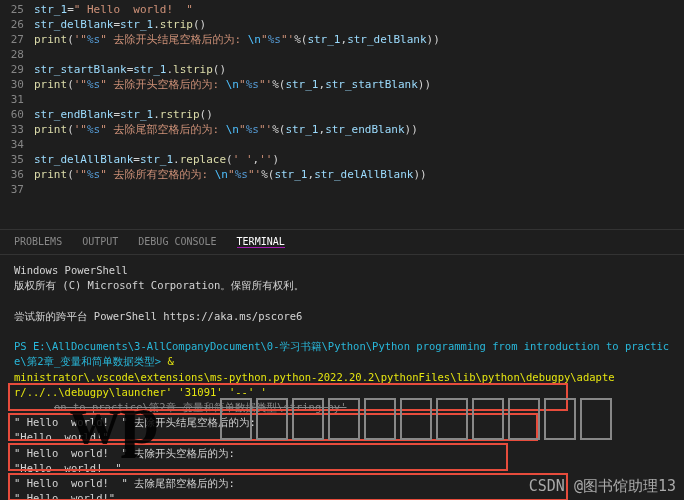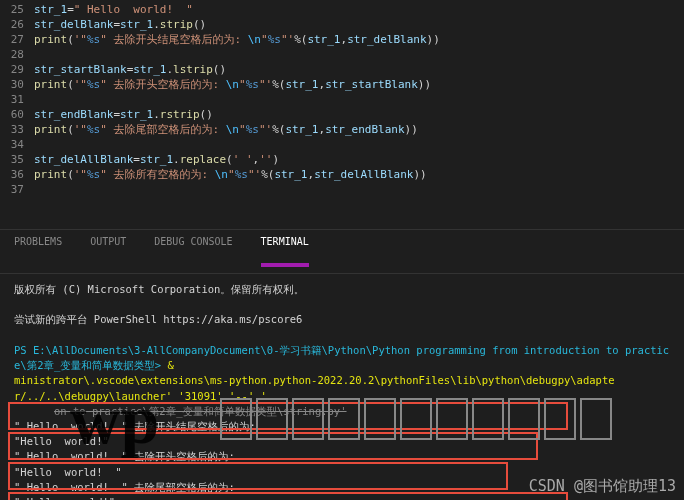--- a/index.html
+++ b/index.html
@@ -8,23 +8,23 @@
     .line { display: flex; align-items: center; height: 15px; }
     .lineno { width: 34px; text-align: right; color: #858585; padding-right: 10px; }
     .code { white-space: pre; }
     .s-str { color: #ce9178; }
     .s-fn { color: #dcdcaa; }
     .s-var { color: #9cdcfe; }
     .s-op { color: #d4d4d4; }
     .s-cn { color: #4fc1ff; }
     .s-pct { color: #569cd6; }
     .divider { height: 1px; background: #333; margin-top: 30px; }
-    .tabs { display: flex; gap: 28px; padding: 6px 14px; font-size: 10px; color: #888; border-bottom: 1px solid #333; }
+    .tabs { display: flex; gap: 20px; padding: 6px 14px; font-size: 10px; color: #888; border-bottom: 1px solid #333; }
     .tab { cursor: pointer; }
-    .tab.active { color: #fff; border-bottom: 4px solid #a21caf; padding-bottom: 16px; }
+    .tab.active { color: #fff; border-bottom: 1px solid #a21caf; padding-bottom: 0; }
     .terminal { padding: 8px 14px; font-size: 10.5px; line-height: 1.45; position: relative; }
     .term-line { white-space: pre-wrap; word-break: break-all; }
     .t-cyan { color: #29b8db; }
     .t-yellow { color: #e5e510; }
     .t-dim { color: #888; text-decoration: line-through; margin-left: 40px; }
     .hl-box { position: absolute; border: 2px solid #e74c3c; pointer-events: none; }
     .wm { position: absolute; left: 70px; bottom: 40px; font-size: 70px; font-weight: bold; color: rgba(0,0,0,0.85); font-family: serif; pointer-events: none; }
     .wm-boxes { position: absolute; left: 220px; bottom: 60px; display: flex; gap: 4px; pointer-events: none; }
     .wm-box { width: 32px; height: 42px; border: 2px solid #888; }
     .wm-right { position: absolute; right: 8px; bottom: 4px; font-size: 15px; color: #aaa; }
@@ -90,20 +90,21 @@
 <div class="divider"></div>
 
 <div class="tabs">
   <span class="tab">PROBLEMS</span>
   <span class="tab">OUTPUT</span>
   <span class="tab">DEBUG CONSOLE</span>
   <span class="tab active">TERMINAL</span>
 </div>
 
 <div class="terminal">
+  <div class="term-line">Windows PowerShell</div>
   <div class="term-line">版权所有 (C) Microsoft Corporation。保留所有权利。</div>
   <div class="term-line">&nbsp;</div>
   <div class="term-line">尝试新的跨平台 PowerShell https://aka.ms/pscore6</div>
   <div class="term-line">&nbsp;</div>
   <div class="term-line"><span class="t-cyan">PS E:\AllDocuments\3-AllCompanyDocument\0-学习书籍\Python\Python programming from introduction to practice\第2章_变量和简单数据类型&gt;</span> <span class="t-yellow">&amp; </span></div>
   <div class="term-line t-yellow">ministrator\.vscode\extensions\ms-python.python-2022.20.2\pythonFiles\lib\python\debugpy\adapter/../..\debugpy\launcher' '31091' '--' '</div>
   <div class="term-line t-dim">on to practice\第2章_变量和简单数据类型\string.py'</div>
   <div class="term-line">" Hello  world!  " 去除开头结尾空格后的为:</div>
   <div class="term-line">"Hello  world!"</div>
   <div class="term-line">" Hello  world!  " 去除开头空格后的为:</div>

